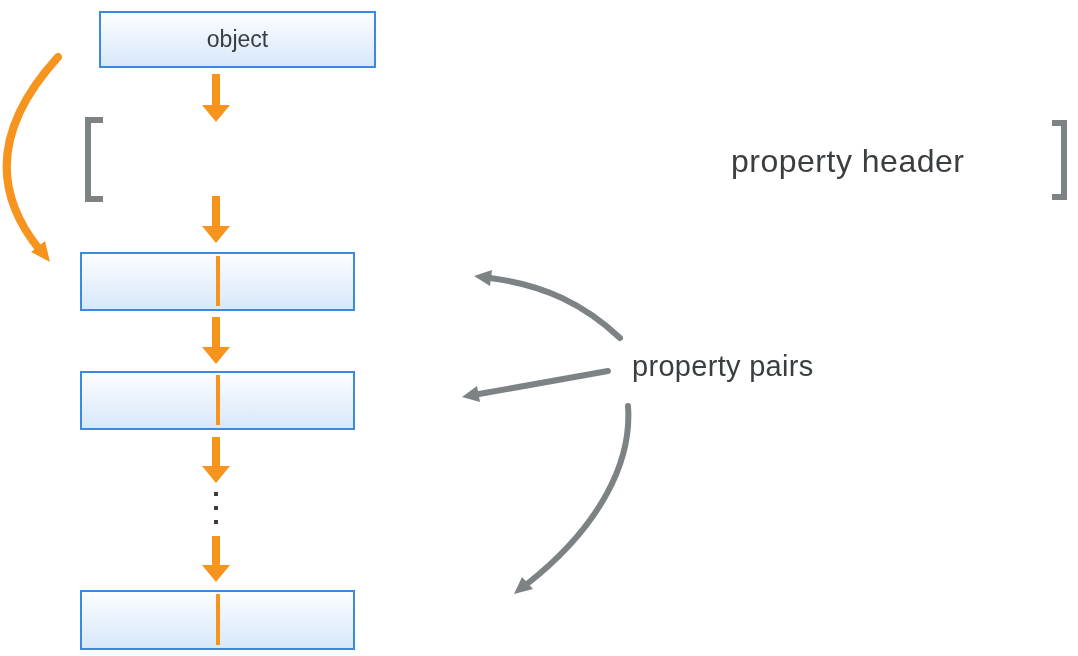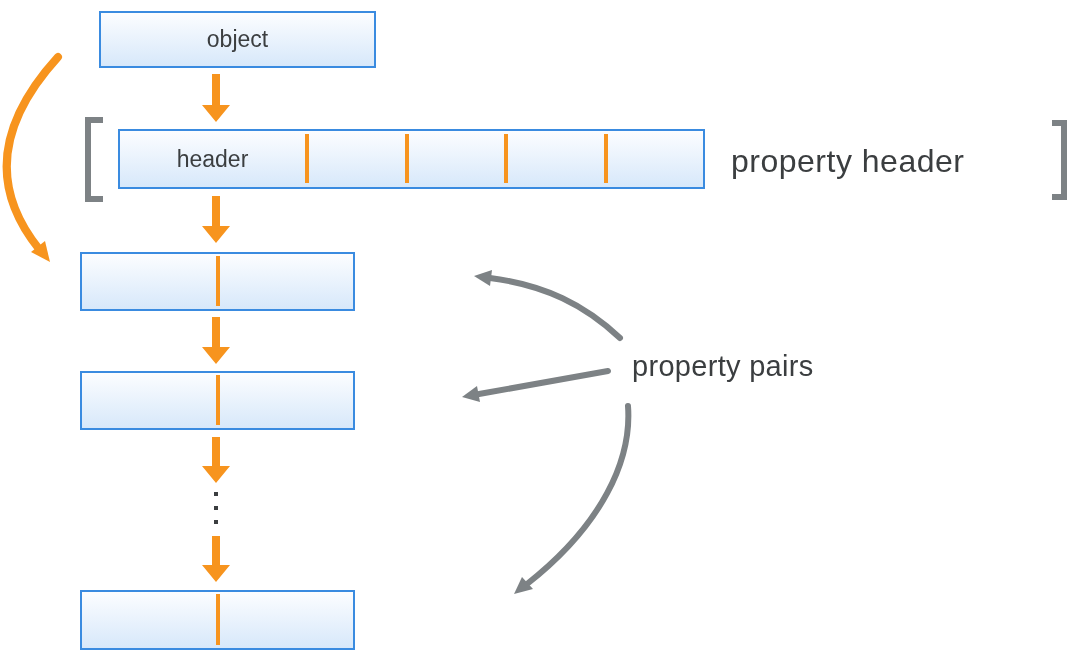--- a/index.html
+++ b/index.html
@@ -51,29 +51,20 @@
 </style>
 </head>
 <body>
 
 <div class="canvas">
 
   <div class="box" style="left:79px;top:11px;width:277px;height:57px;margin-left:20px;">
     <div class="box-label">object</div>
   </div>
 
-  <div class="box" style="left:118px;top:129px;width:587px;height:60px;">
-    <div class="header-cell">header</div>
-    <div id="slot-dividers">
-        <div class="slot-divider" style="left: 185px;"></div>
-        <div class="slot-divider" style="left: 284.5px;"></div>
-        <div class="slot-divider" style="left: 384px;"></div>
-        <div class="slot-divider" style="left: 483.5px;"></div>
-      </div>
-  </div>
 
   <div class="box" style="left:80px;top:252px;width:275px;height:59px;">
     <div class="pair-divider"></div>
   </div>
   <div class="box" style="left:80px;top:371px;width:275px;height:59px;">
     <div class="pair-divider"></div>
   </div>
   <div class="box" style="left:80px;top:590px;width:275px;height:60px;">
     <div class="pair-divider"></div>
   </div>

